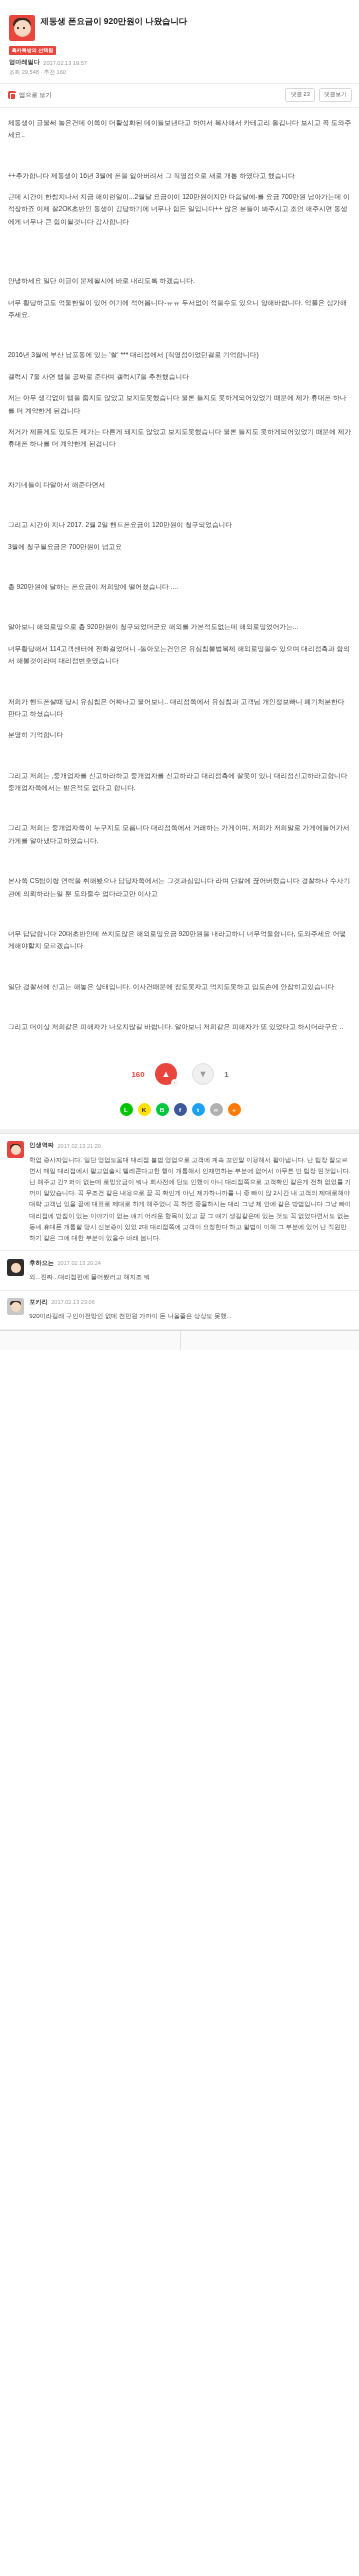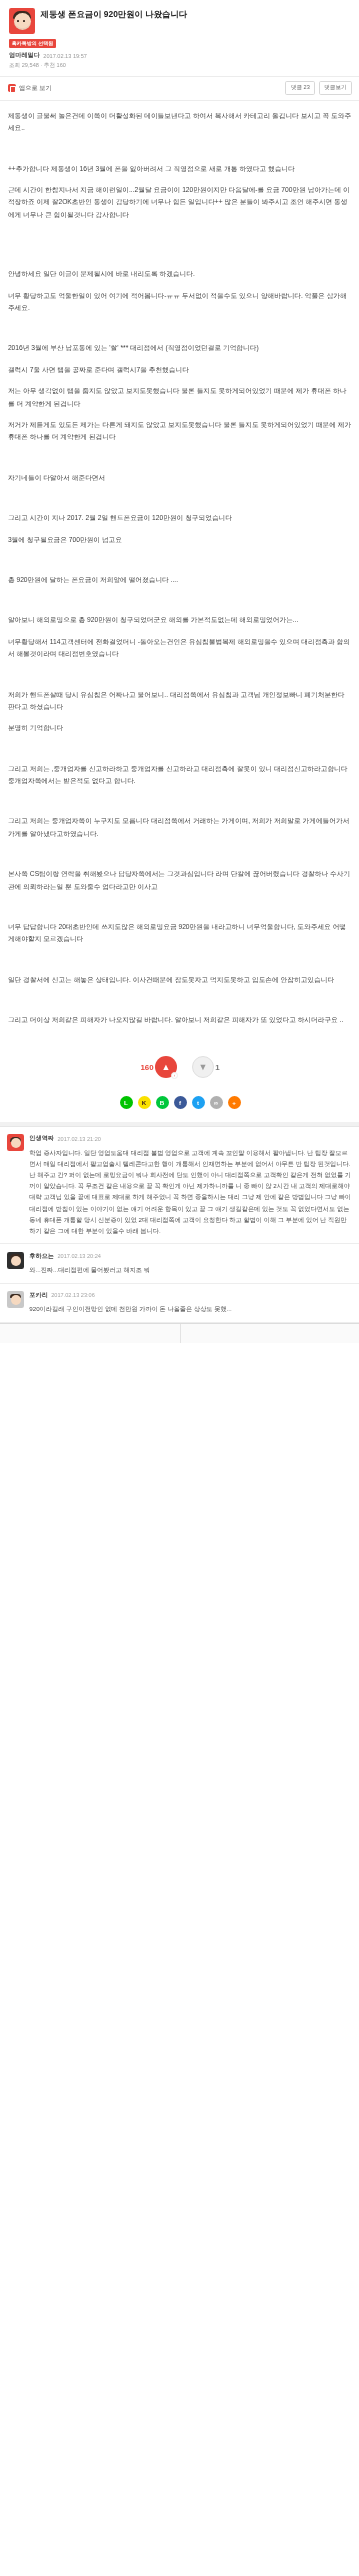--- a/index.html
+++ b/index.html
@@ -18,20 +18,21 @@
 
   
   .post-header {
     padding: 7.9px 9px 0 9px;
     background: #fff;
   }
   .hdr-row {
     display: flex;
     align-items: flex-start;
     gap: 5.6px;
+    margin-top: 7px;
   }
   .hdr-avatar {
     width: 26px; height: 26px;
     border-radius: 2.2px;
     background: #e8463c;
     position: relative;
     flex: 0 0 auto;
     overflow: hidden;
   }
   .hdr-avatar .face {
@@ -142,21 +143,21 @@
   .gap-lg { height: 19px; }
 
   
   .reaction-area {
     display: flex;
     justify-content: center;
     align-items: center;
     gap: 14.6px;
     padding: 14.6px 0 12.4px 0;
   }
-  .react-item { display: flex; align-items: center; gap: 1px; text-align: right; }
+  .react-item { display: flex; align-items: center; gap: 10px; text-align: right; }
   .react-count { font-size: 7.9px; font-weight: bold; color: #e8463c; }
   .react-count.grey { color: #777; }
   .thumb-btn {
     width: 22.5px; height: 22.5px; border-radius: 50%;
     background: #e8463c; color:#fff;
     display:flex; align-items:center; justify-content:center;
     font-size: 9px;
     position: relative;
   }
   .thumb-btn.down {

